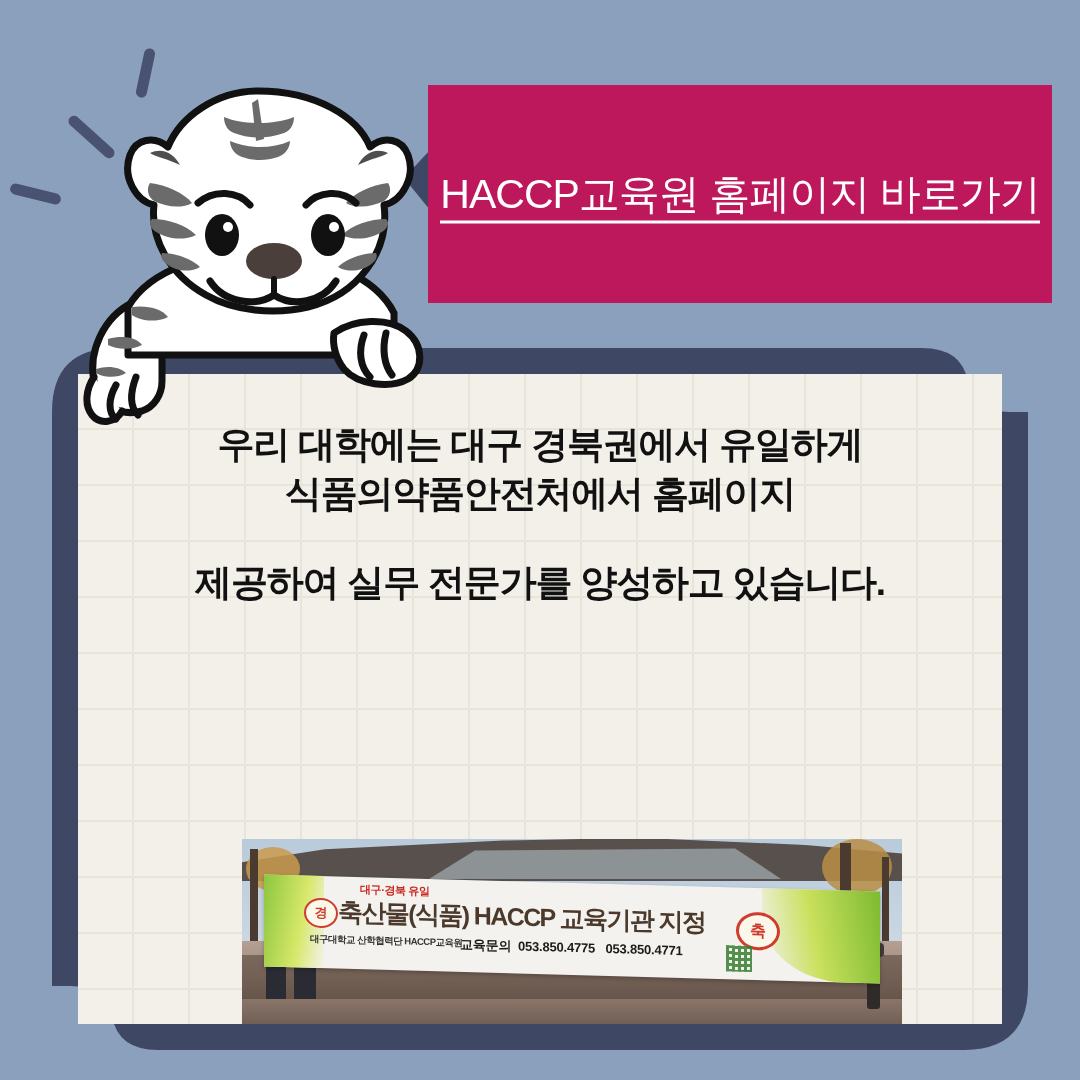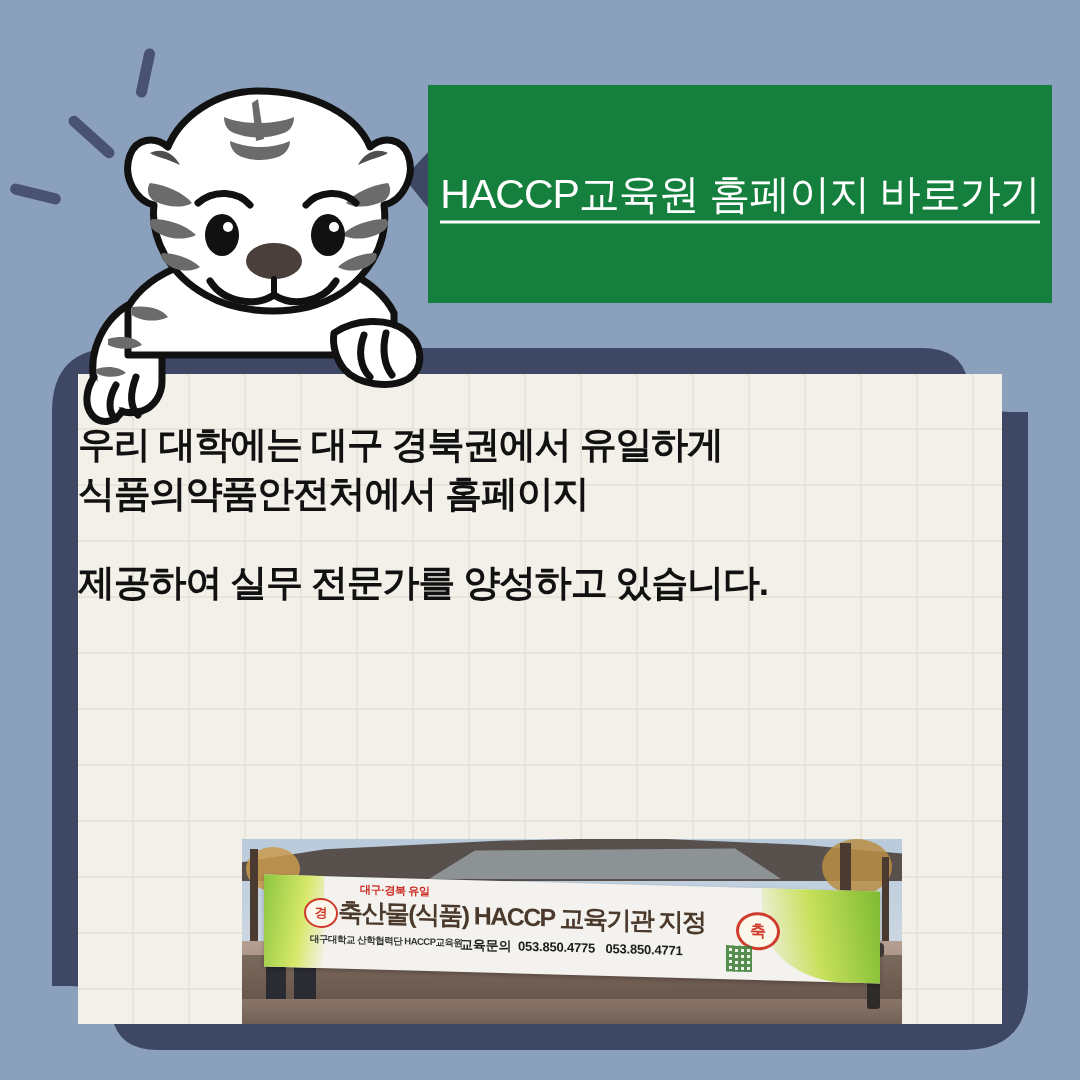--- a/index.html
+++ b/index.html
@@ -7,21 +7,21 @@
     width:1080px;height:1080px;overflow:hidden;
     background:#8aa0bc;
     font-family:"Liberation Sans","DejaVu Sans",sans-serif;
     position:relative;
   }
   .stage{position:absolute;inset:0;}
 
   
   .header-bubble{
     position:absolute;left:428px;top:85px;width:624px;height:218px;
-    background:#15803d;
+    background:#be185d;
   }
   .header-tail{
     position:absolute;left:404px;top:150px;width:0;height:0;
     border-top:28px solid transparent;
     border-bottom:32px solid transparent;
     border-right:26px solid #3e4763;
   }
   .header-link{
     position:absolute;left:0;right:0;top:50%;transform:translateY(-50%);
     text-align:center;color:#ffffff;font-size:41px;letter-spacing:-1px;
@@ -40,21 +40,21 @@
     position:absolute;left:26px;top:26px;right:26px;bottom:26px;
     background:
       repeating-linear-gradient(to right,transparent 0 54px,#e7e4da 54px 56px),
       repeating-linear-gradient(to bottom,transparent 0 54px,#e7e4da 54px 56px),
       #f2f0e9;
     overflow:hidden;
   }
 
   .body-text{
     position:absolute;left:0;right:0;top:46px;
-    text-align:left;color:#111111;
+    text-align:center;color:#111111;
     font-size:37px;line-height:49px;letter-spacing:-1.2px;font-weight:700;
   }
   .body-text .ln{white-space:nowrap;}
   .accent{color:#dd4422;}
   .para-gap{height:40px;}
 
   
   .photo{
     position:absolute;left:164px;top:465px;width:660px;height:188px;
     overflow:hidden;background:#9db4c8;

